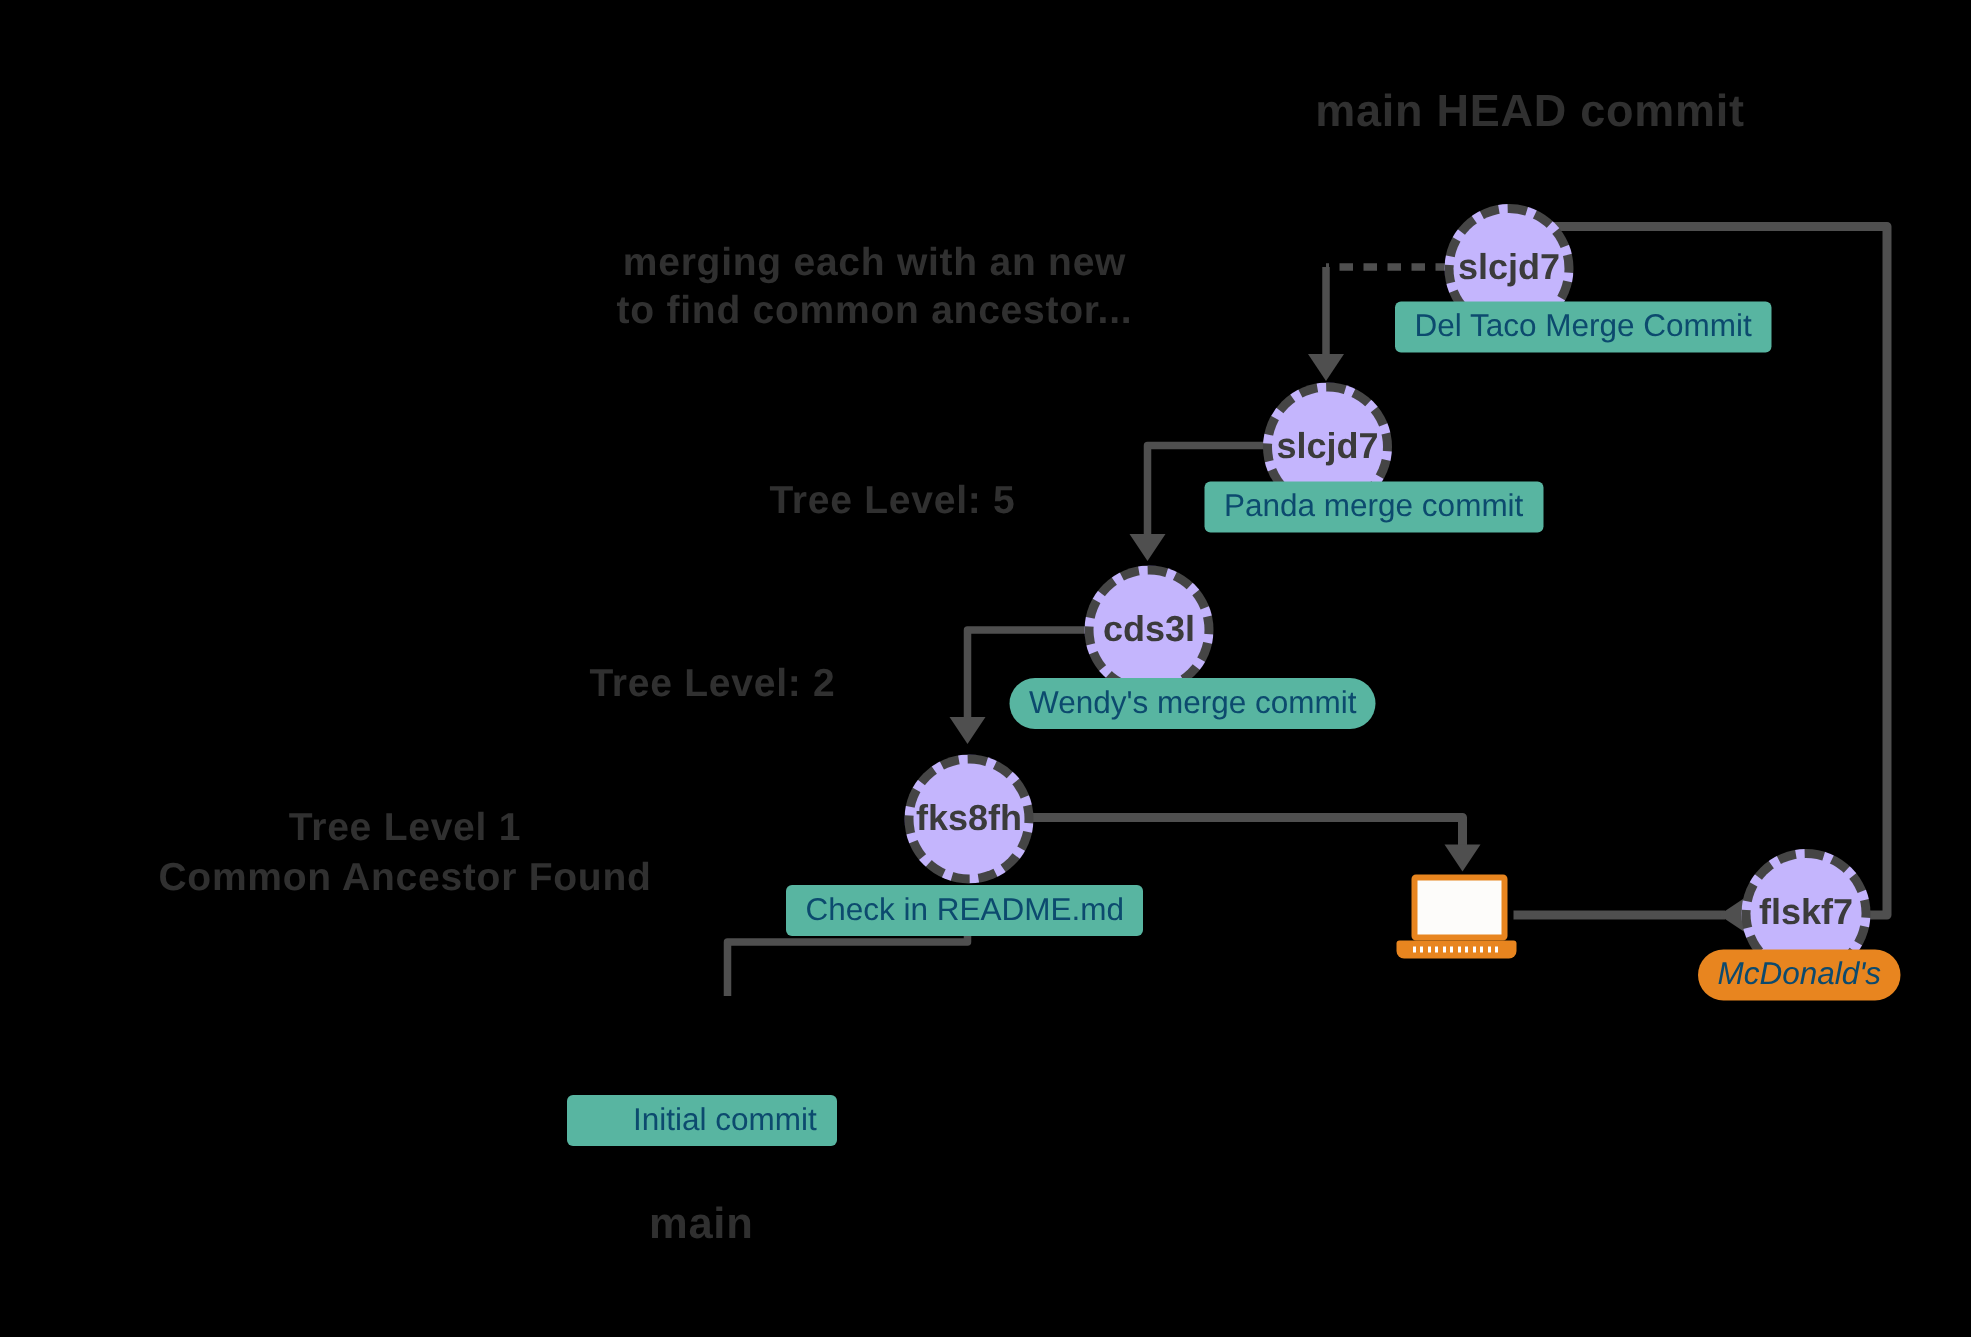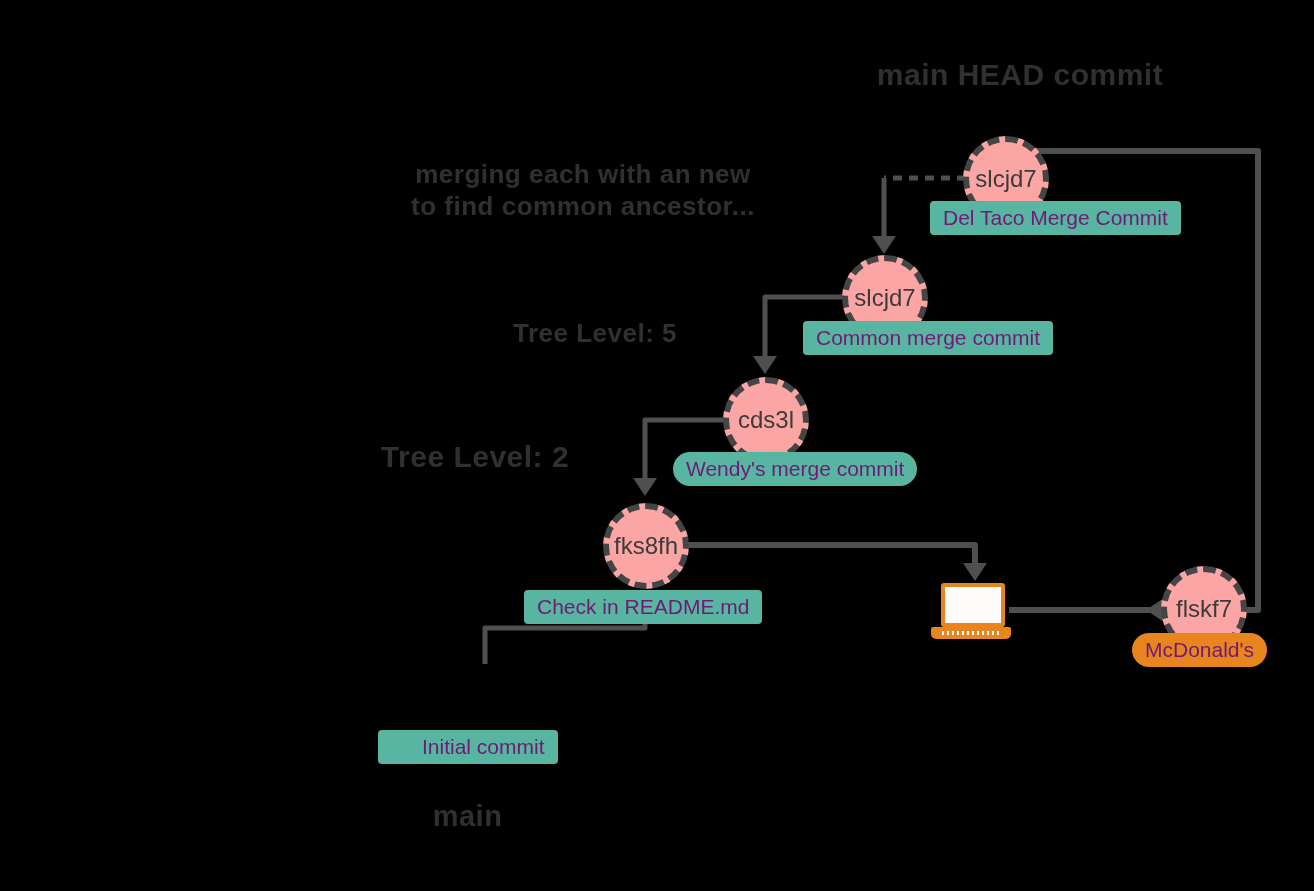--- a/index.html
+++ b/index.html
@@ -8,37 +8,38 @@
     overflow:hidden;font-family:"Liberation Sans",sans-serif;
   }
   svg.edges{position:absolute;left:0;top:0;width:1314px;height:891px;}
   .caption{
     position:absolute;color:#303030;font-weight:bold;text-align:center;
     font-family:"Liberation Sans",sans-serif;letter-spacing:.5px;
   }
   .cap-head{left:860px;top:58px;width:320px;font-size:30px;}
   .cap-merge{left:318px;top:158px;width:530px;font-size:26px;line-height:32px;}
   .cap-lvl3{left:450px;top:318px;width:290px;font-size:26px;}
-  .cap-lvl2{left:330px;top:440px;width:290px;font-size:30px;}
+  .cap-lvl2{left:330px;top:440px;width:290px;font-size:26px;}
   .cap-lvl1{left:70px;top:535px;width:400px;font-size:26px;line-height:33px;}
   .cap-main{left:400px;top:800px;width:135px;font-size:29px;}
   .node{
     position:absolute;width:74px;height:74px;border-radius:50%;
-    background:#fca5a5;border:6px dashed #454545;
+    background:#c4b5fd;border:6px dashed #454545;
     display:flex;align-items:center;justify-content:center;
     color:#3b3b3b;font-size:24px;font-family:"Liberation Sans",sans-serif;
     box-sizing:content-box;
+    font-weight:bold;
   }
   .msg-label{
-    position:absolute;color:#701a75;font-size:21px;line-height:24px;
+    position:absolute;color:#0c4a6e;font-size:21px;line-height:24px;
     padding:5px 13px;text-align:center;white-space:nowrap;
     font-family:"Liberation Sans",sans-serif;
   }
   .teal{background:#58b5a1;border-radius:4px;}
-  .orange{background:#e8851f;border-radius:17px;}
+  .orange{background:#e8851f;border-radius:17px;font-style:italic;}
   .laptop-screen{
     position:absolute;left:941px;top:583px;width:56px;height:36px;
     background:#fdfcfa;border:4px solid #e8851f;border-radius:3px;
   }
   .laptop-base{
     position:absolute;left:931px;top:627px;width:80px;height:12px;
     background:#e8851f;border-radius:2px 2px 5px 5px;
     display:flex;align-items:center;justify-content:center;
   }
   .laptop-keys{
@@ -79,39 +80,43 @@
 
   <div class="caption cap-merge">
     <div>merging each with an new</div>
     <div>to find common ancestor...</div>
   </div>
 
   <div class="caption cap-lvl3">Tree Level: 5</div>
 
   <div class="caption cap-lvl2">Tree Level: 2</div>
 
+  <div class="caption cap-lvl1">
+    <div>Tree Level 1</div>
+    <div>Common Ancestor Found</div>
+  </div>
 
   <div class="caption cap-main">main</div>
 
   <div>
     <div class="laptop-screen"></div>
     <div class="laptop-base">
       <div class="laptop-keys"></div>
     </div>
   </div>
 
   <div class="node" style="left:963px;top:136px;">
     <span>slcjd7</span>
   </div>
   <div class="msg-label teal" style="left:930px;top:201px;">Del Taco Merge Commit</div>
 
   <div class="node" style="left:842px;top:255px;">
     <span>slcjd7</span>
   </div>
-  <div class="msg-label teal" style="left:803px;top:321px;">Common merge commit</div>
+  <div class="msg-label teal" style="left:803px;top:321px;">Panda merge commit</div>
 
   <div class="node" style="left:723px;top:377px;">
     <span>cds3l</span>
   </div>
   <div class="msg-label teal" style="left:673px;top:452px;border-radius:17px;">Wendy's merge commit</div>
 
   <div class="node" style="left:603px;top:503px;">
     <span>fks8fh</span>
   </div>
   <div class="msg-label teal" style="left:524px;top:563px;margin-top:27px;">Check in README.md</div>

